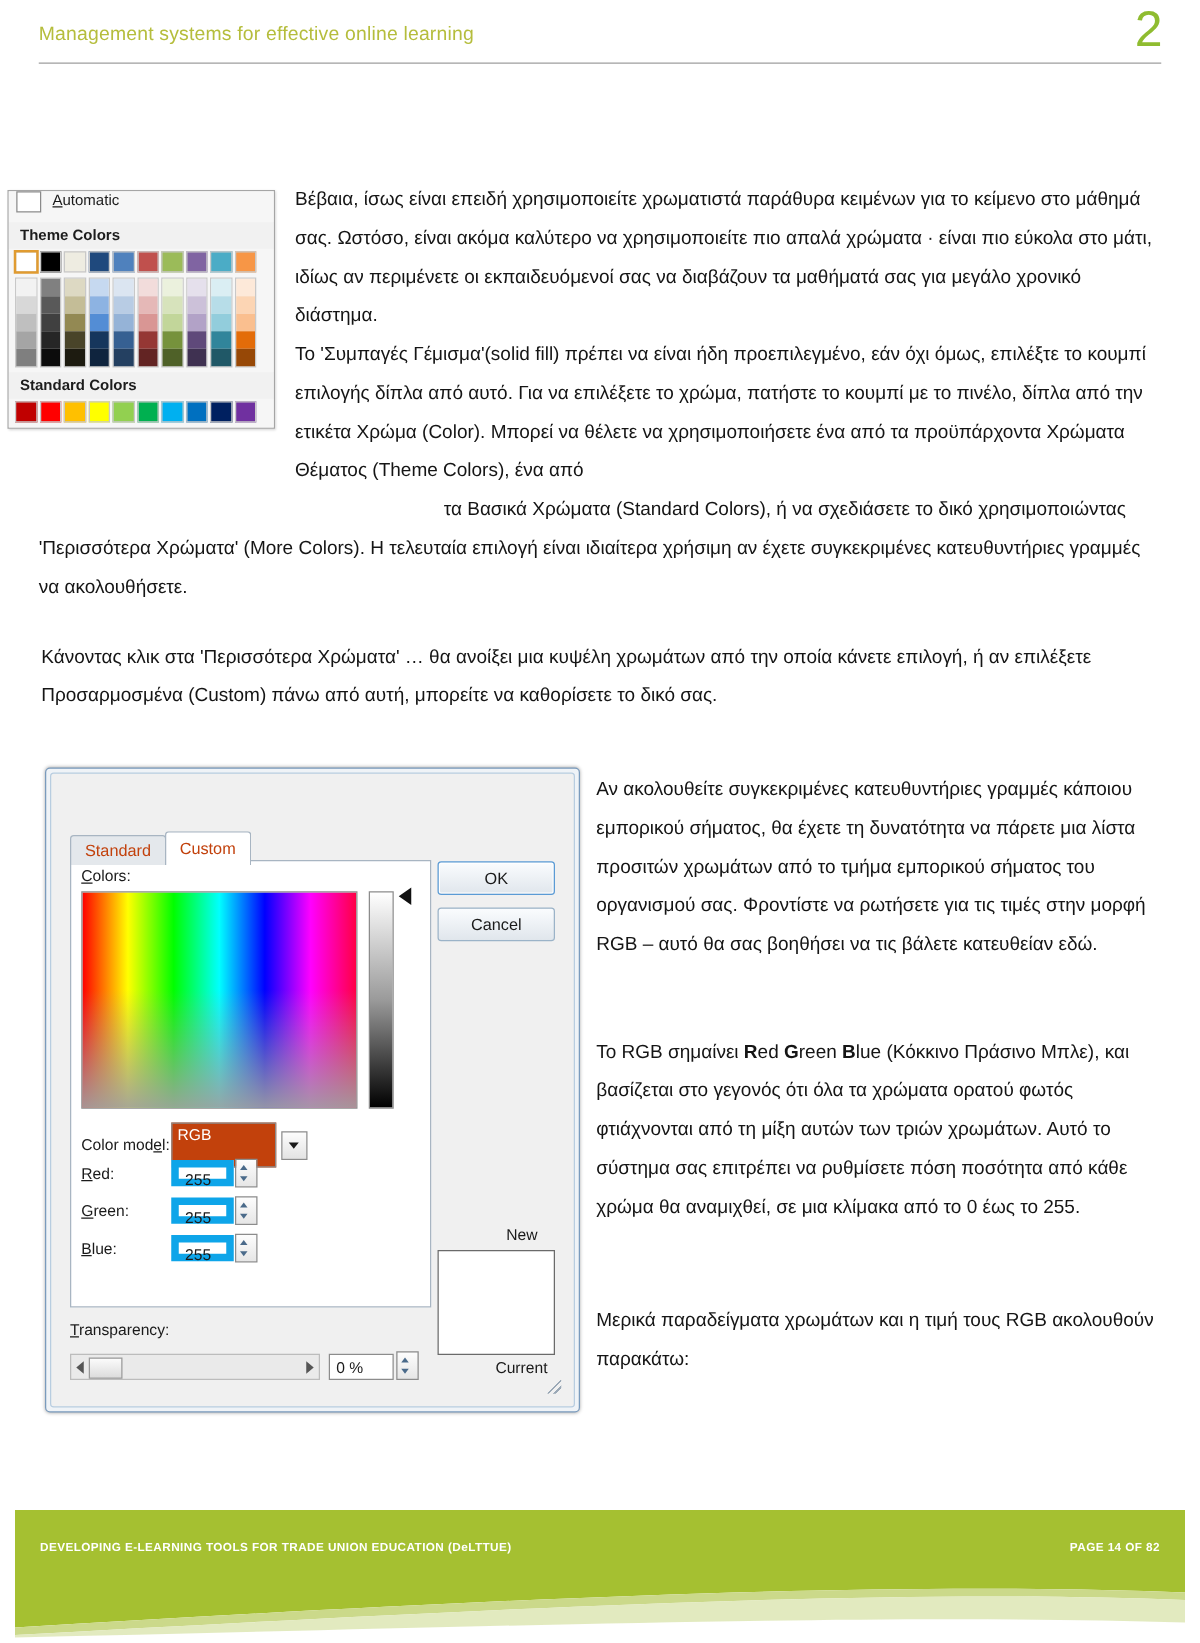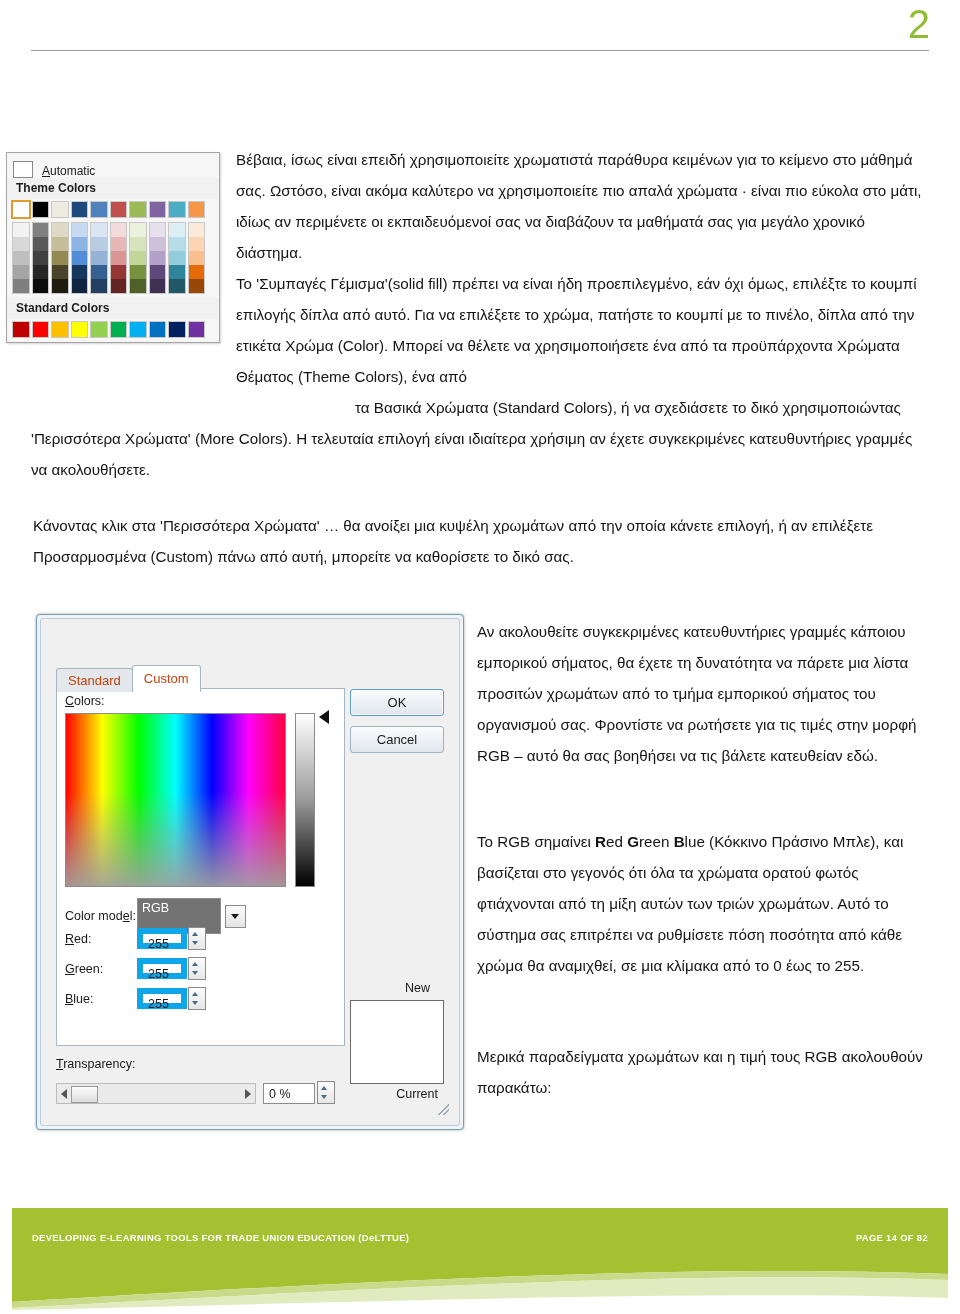--- a/index.html
+++ b/index.html
@@ -62,21 +62,21 @@
     left: 6px; top: 152px;
     width: 212px;
     background: #f1f1f1;
     border: 1px solid #a5a5a5;
     box-shadow: 1px 1px 2px rgba(0,0,0,0.18);
     font-size: 11.5px;
     color: #1a1a1a;
   }
   .cd-automatic {
     display: flex;
-    align-items: flex-end;
+    align-items: flex-start;
     height: 25px;
     padding-left: 6px;
     background: #f6f6f6;
   }
   .cd-swatch-auto {
     width: 18px; height: 15px;
     background: #ffffff;
     border: 1px solid #8a8a8a;
     margin-right: 9px;
   }
@@ -279,21 +279,21 @@
   .cdlg-field-row {
     position: absolute;
     display: flex;
     align-items: center;
     font-size: 12.5px;
   }
   .cdlg-field-label { width: 72px; }
   .cdlg-field-label u { text-decoration: underline; }
   .cdlg-select {
     width: 84px; height: 36px;
-    background: #737373;
+    background: #c2410c;
     color: #ffffff;
     border: 1px solid #8c8c8c;
     font-size: 12.5px;
     line-height: 19px;
     padding-left: 4px;
     box-sizing: border-box;
   }
   .cdlg-select-arrow {
     width: 19px; height: 21px;
     margin-left: 4px;
@@ -485,20 +485,21 @@
     font-weight: bold;
     letter-spacing: 0.35px;
     color: #ffffff;
     white-space: nowrap;
   }
 </style>
 </head>
 <body>
 
 <div class="page-header">
+  <div class="header-title">Management systems for effective online learning</div>
   <div class="header-pagenum">2</div>
   <div class="header-rule"></div>
 </div>
 
 <div class="color-dropdown">
   <div class="cd-automatic">
     <div class="cd-swatch-auto"></div>
     <span class="lbl"><u>A</u>utomatic</span>
   </div>
   <div class="cd-section-title">Theme Colors</div>

